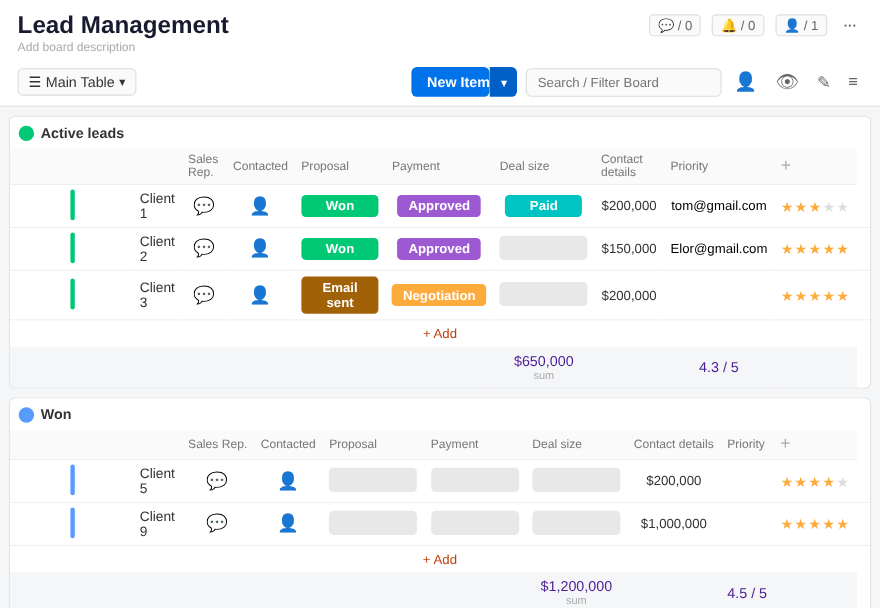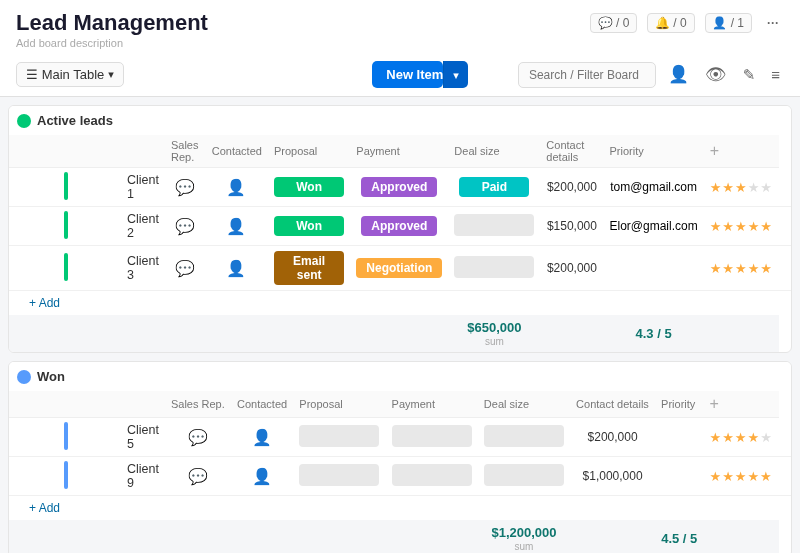--- a/index.html
+++ b/index.html
@@ -11,21 +11,21 @@
     .header-title { font-size: 22px; font-weight: 700; color: #1a1a2e; }
     .header-icons { display: flex; align-items: center; gap: 10px; color: #666; font-size: 12px; }
     .header-icon-group { display: flex; align-items: center; gap: 3px; border: 1px solid #ddd; border-radius: 4px; padding: 2px 7px; background: #fafafa; cursor: pointer; }
     .header-subtitle { font-size: 11px; color: #aaa; margin-top: 1px; margin-bottom: 6px; }
     .toolbar { display: flex; align-items: center; justify-content: space-between; padding: 6px 0 6px 0; }
     .toolbar-left { display: flex; align-items: center; gap: 6px; }
     .table-selector { display: flex; align-items: center; gap: 4px; border: 1px solid #ddd; border-radius: 5px; padding: 4px 9px; background: #fafafa; cursor: pointer; font-size: 13px; color: #333; }
     .toolbar-right { display: flex; align-items: center; gap: 8px; }
     .new-item-btn { background: #0073ea; color: #fff; border: none; border-radius: 5px; padding: 6px 0 6px 14px; font-size: 13px; font-weight: 600; cursor: pointer; display: flex; align-items: center; gap: 0; }
     .new-item-btn-arrow { background: #0060c7; border-left: 1px solid #005bb5; border-radius: 0 5px 5px 0; padding: 6px 9px; cursor: pointer; }
-    .search-box { border: 1px solid #ddd; border-radius: 5px; padding: 5px 10px; font-size: 12px; color: #404040; background: #fafafa; width: 138px; margin-left: 42px; }
+    .search-box { border: 1px solid #ddd; border-radius: 5px; padding: 5px 10px; font-size: 12px; color: #404040; background: #fafafa; width: 178px; }
     .toolbar-icon { color: #666; cursor: pointer; font-size: 17px; padding: 2px 4px; }
 
     
     .main { padding: 0 8px; background: #f5f6f8; height: calc(553px - 88px); overflow-y: auto; }
 
     
     .group { margin-bottom: 8px; background: #fff; border-radius: 6px; overflow: hidden; border: 1px solid #e5e5e5; }
     .group-header { display: flex; align-items: center; padding: 7px 8px; font-weight: 600; font-size: 13px; gap: 6px; background: #fff; }
     .group-dot { width: 14px; height: 14px; border-radius: 50%; display: inline-block; flex-shrink: 0; }
     .group-dot.green { background: #00c875; }
@@ -51,26 +51,26 @@
     .icon-chat { font-size: 16px; color: #ccc; cursor: pointer; }
     .icon-user { font-size: 16px; color: #ccc; cursor: pointer; }
 
     .deal-size { font-size: 12px; color: #333; }
 
     .contact-link { color: #000000; font-size: 12px; text-decoration: none; }
 
     .stars { color: #fdab3d; font-size: 13px; letter-spacing: 1px; }
     .stars .empty-star { color: #ddd; }
 
-    .add-row { font-size: 12px; color: #0369a1; padding: 5px 8px 5px 20px; cursor: pointer; text-align: left; border-bottom: 1px solid #f0f0f0; }
+    .add-row { font-size: 12px; color: #c2410c; padding: 5px 8px 5px 20px; cursor: pointer; text-align: center; border-bottom: 1px solid #f0f0f0; }
     .add-row:last-child { border-bottom: none; }
 
     .summary-row { background: #f5f6f8; }
     .summary-row td { font-size: 11px; color: #555; text-align: center; border-bottom: none; }
-    .sum-val { font-size: 13px; font-weight: 700; color: #0f766e; display: block; }
+    .sum-val { font-size: 13px; font-weight: 400; color: #4c1d95; display: block; }
     .sum-label { font-size: 10px; color: #aaa; }
 
     .plus-btn { font-size: 16px; color: #aaa; cursor: pointer; }
   </style>
 </head>
 <body>
 
 <div class="header">
   <div class="header-top">
     <span class="header-title">Lead Management</span>

